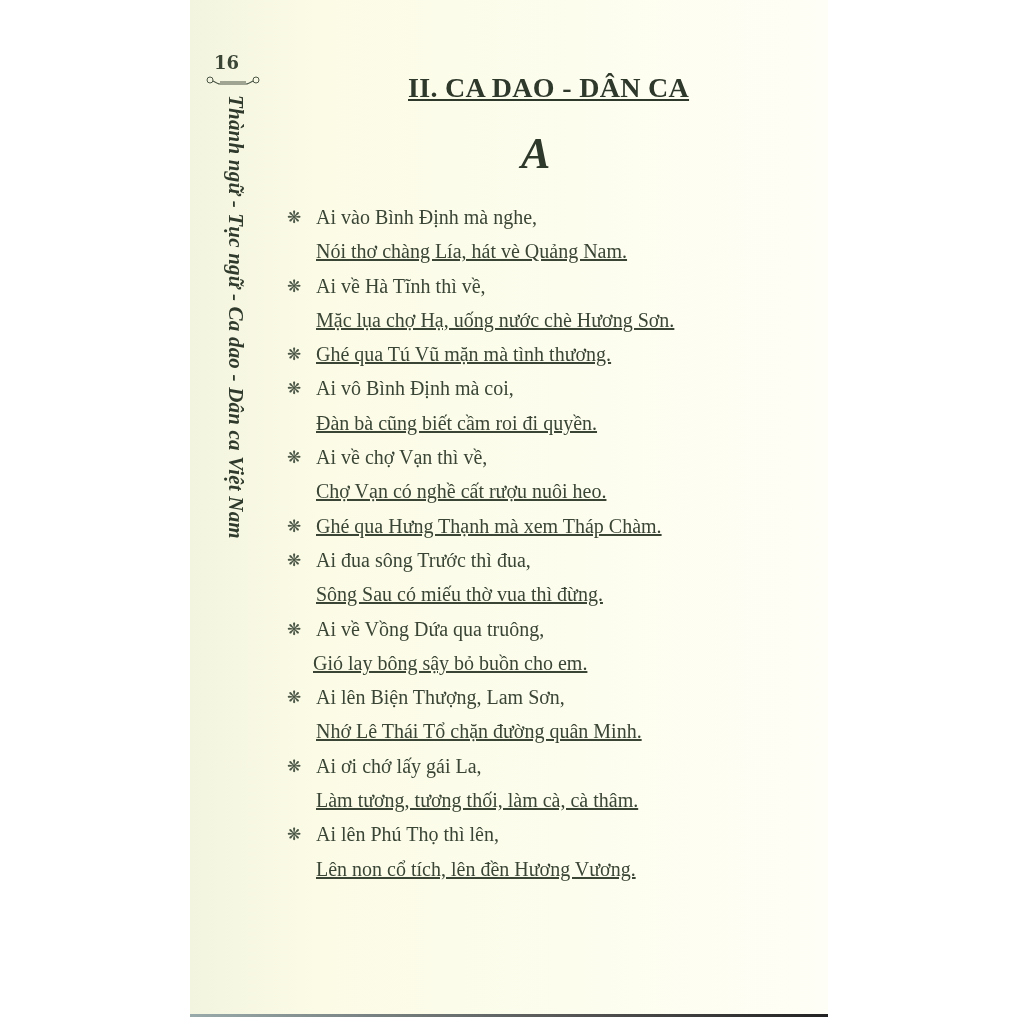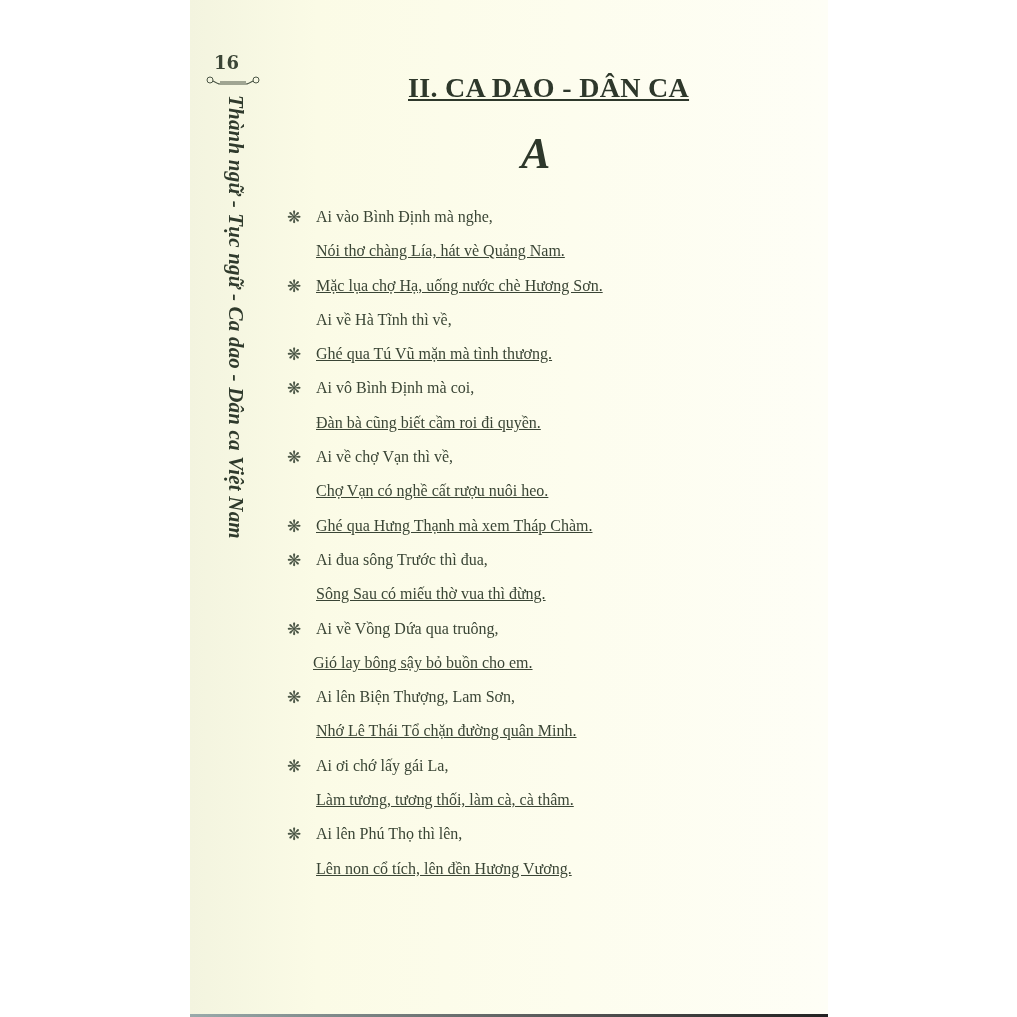--- a/index.html
+++ b/index.html
@@ -38,21 +38,21 @@
   }
   .letter-heading {
     position:absolute; left:521px; top:132px;
     font-family:"Liberation Serif", serif; font-weight:bold; font-style:italic;
     font-size:44px; color:#2e382b; line-height:1;
   }
 
   .verses { position:absolute; left:284px; top:200px; width:520px; }
   .verse { position:relative; }
   .line {
-    font-family:"Liberation Serif", serif; font-size:16px; color:#3a4535;
+    font-family:"Liberation Serif", serif; font-size:20px; color:#3a4535;
     height:34.3px; line-height:34.3px; white-space:nowrap;
   }
   .line.first { padding-left:32px; }
   .line.second { padding-left:32px;text-decoration:underline; }
   .bullet {
     position:absolute; left:0; top:0; width:20px; height:34px;
     font-size:17px; line-height:34px; color:#4a5545; text-align:center;
   }
 </style>
 </head>
@@ -77,22 +77,22 @@
 <div class="letter-heading">A</div>
 
 <div class="verses">
   <div class="verse">
     <span class="bullet">❋</span>
     <div class="line first">Ai vào Bình Định mà nghe,</div>
     <div class="line second">Nói thơ chàng Lía, hát vè Quảng Nam.</div>
   </div>
   <div class="verse">
     <span class="bullet">❋</span>
+    <div class="line first">Ai về Hà Tĩnh thì về,</div>
     <div class="line second">Mặc lụa chợ Hạ, uống nước chè Hương Sơn.</div>
-    <div class="line first">Ai về Hà Tĩnh thì về,</div>
   </div>
   <div class="verse">
     <span class="bullet">❋</span>
     <div class="line second">Ghé qua Tú Vũ mặn mà tình thương.</div>
   </div>
   <div class="verse">
     <span class="bullet">❋</span>
     <div class="line first">Ai vô Bình Định mà coi,</div>
     <div class="line second">Đàn bà cũng biết cầm roi đi quyền.</div>
   </div>

